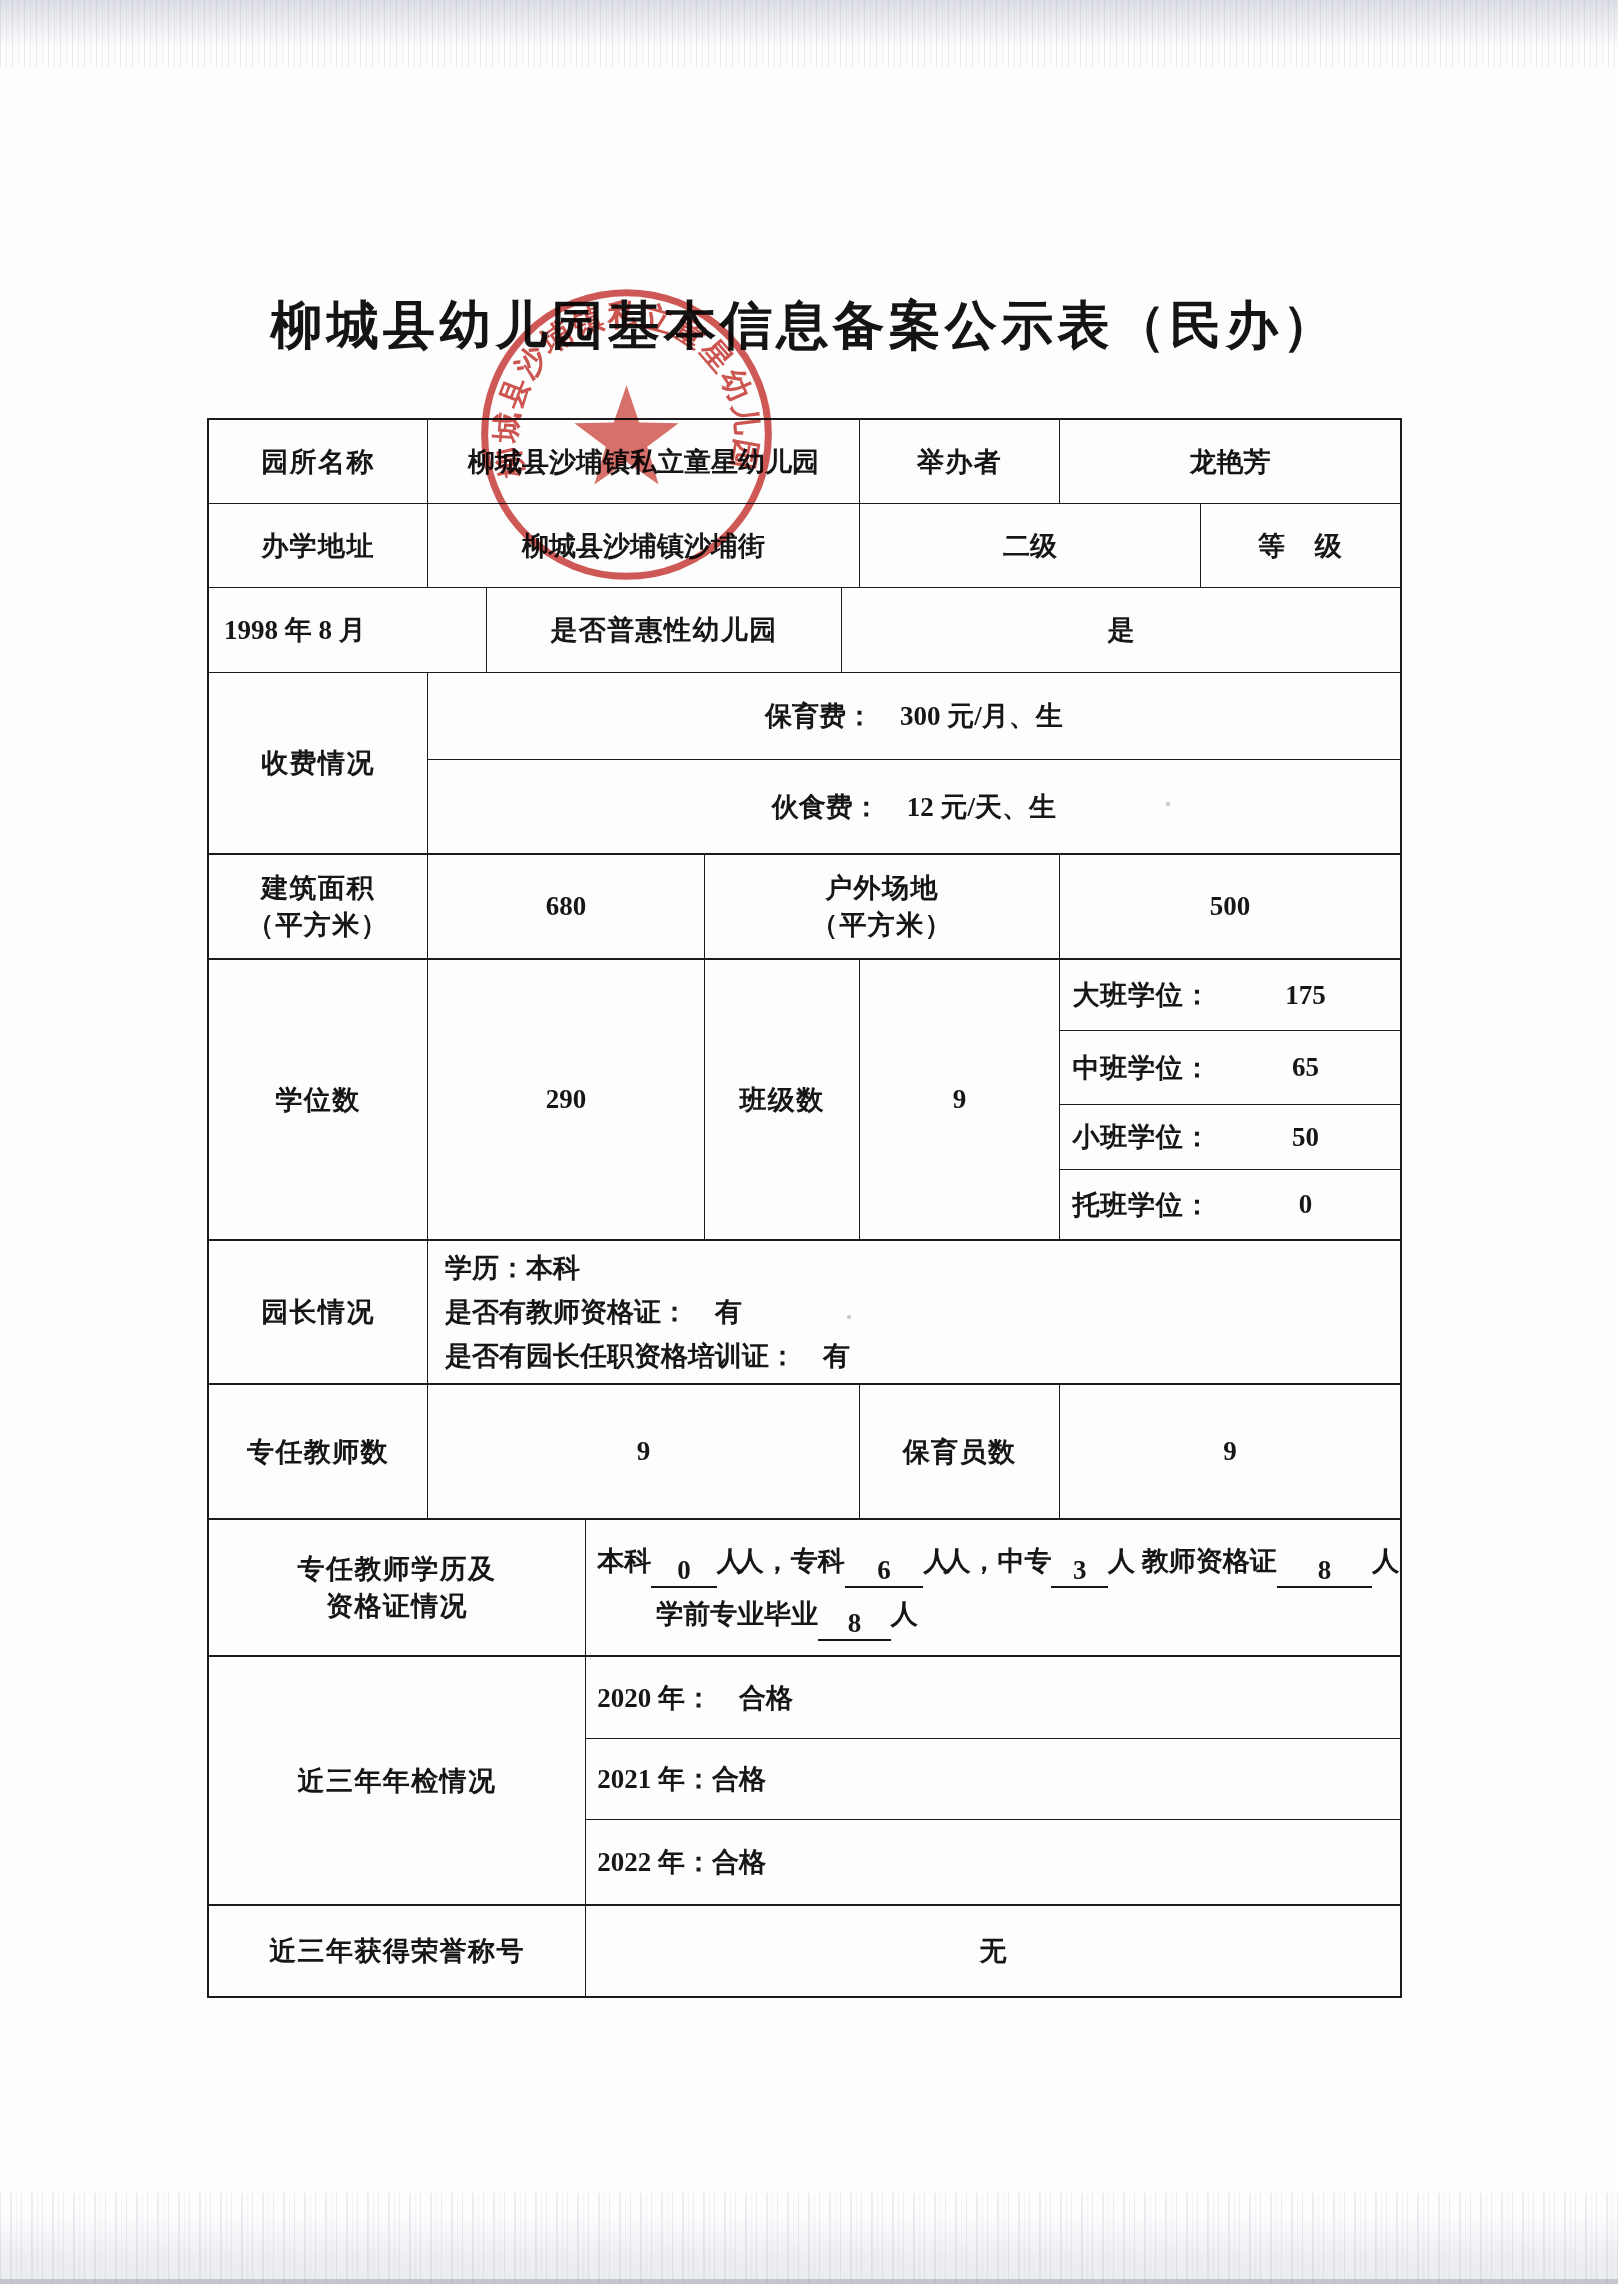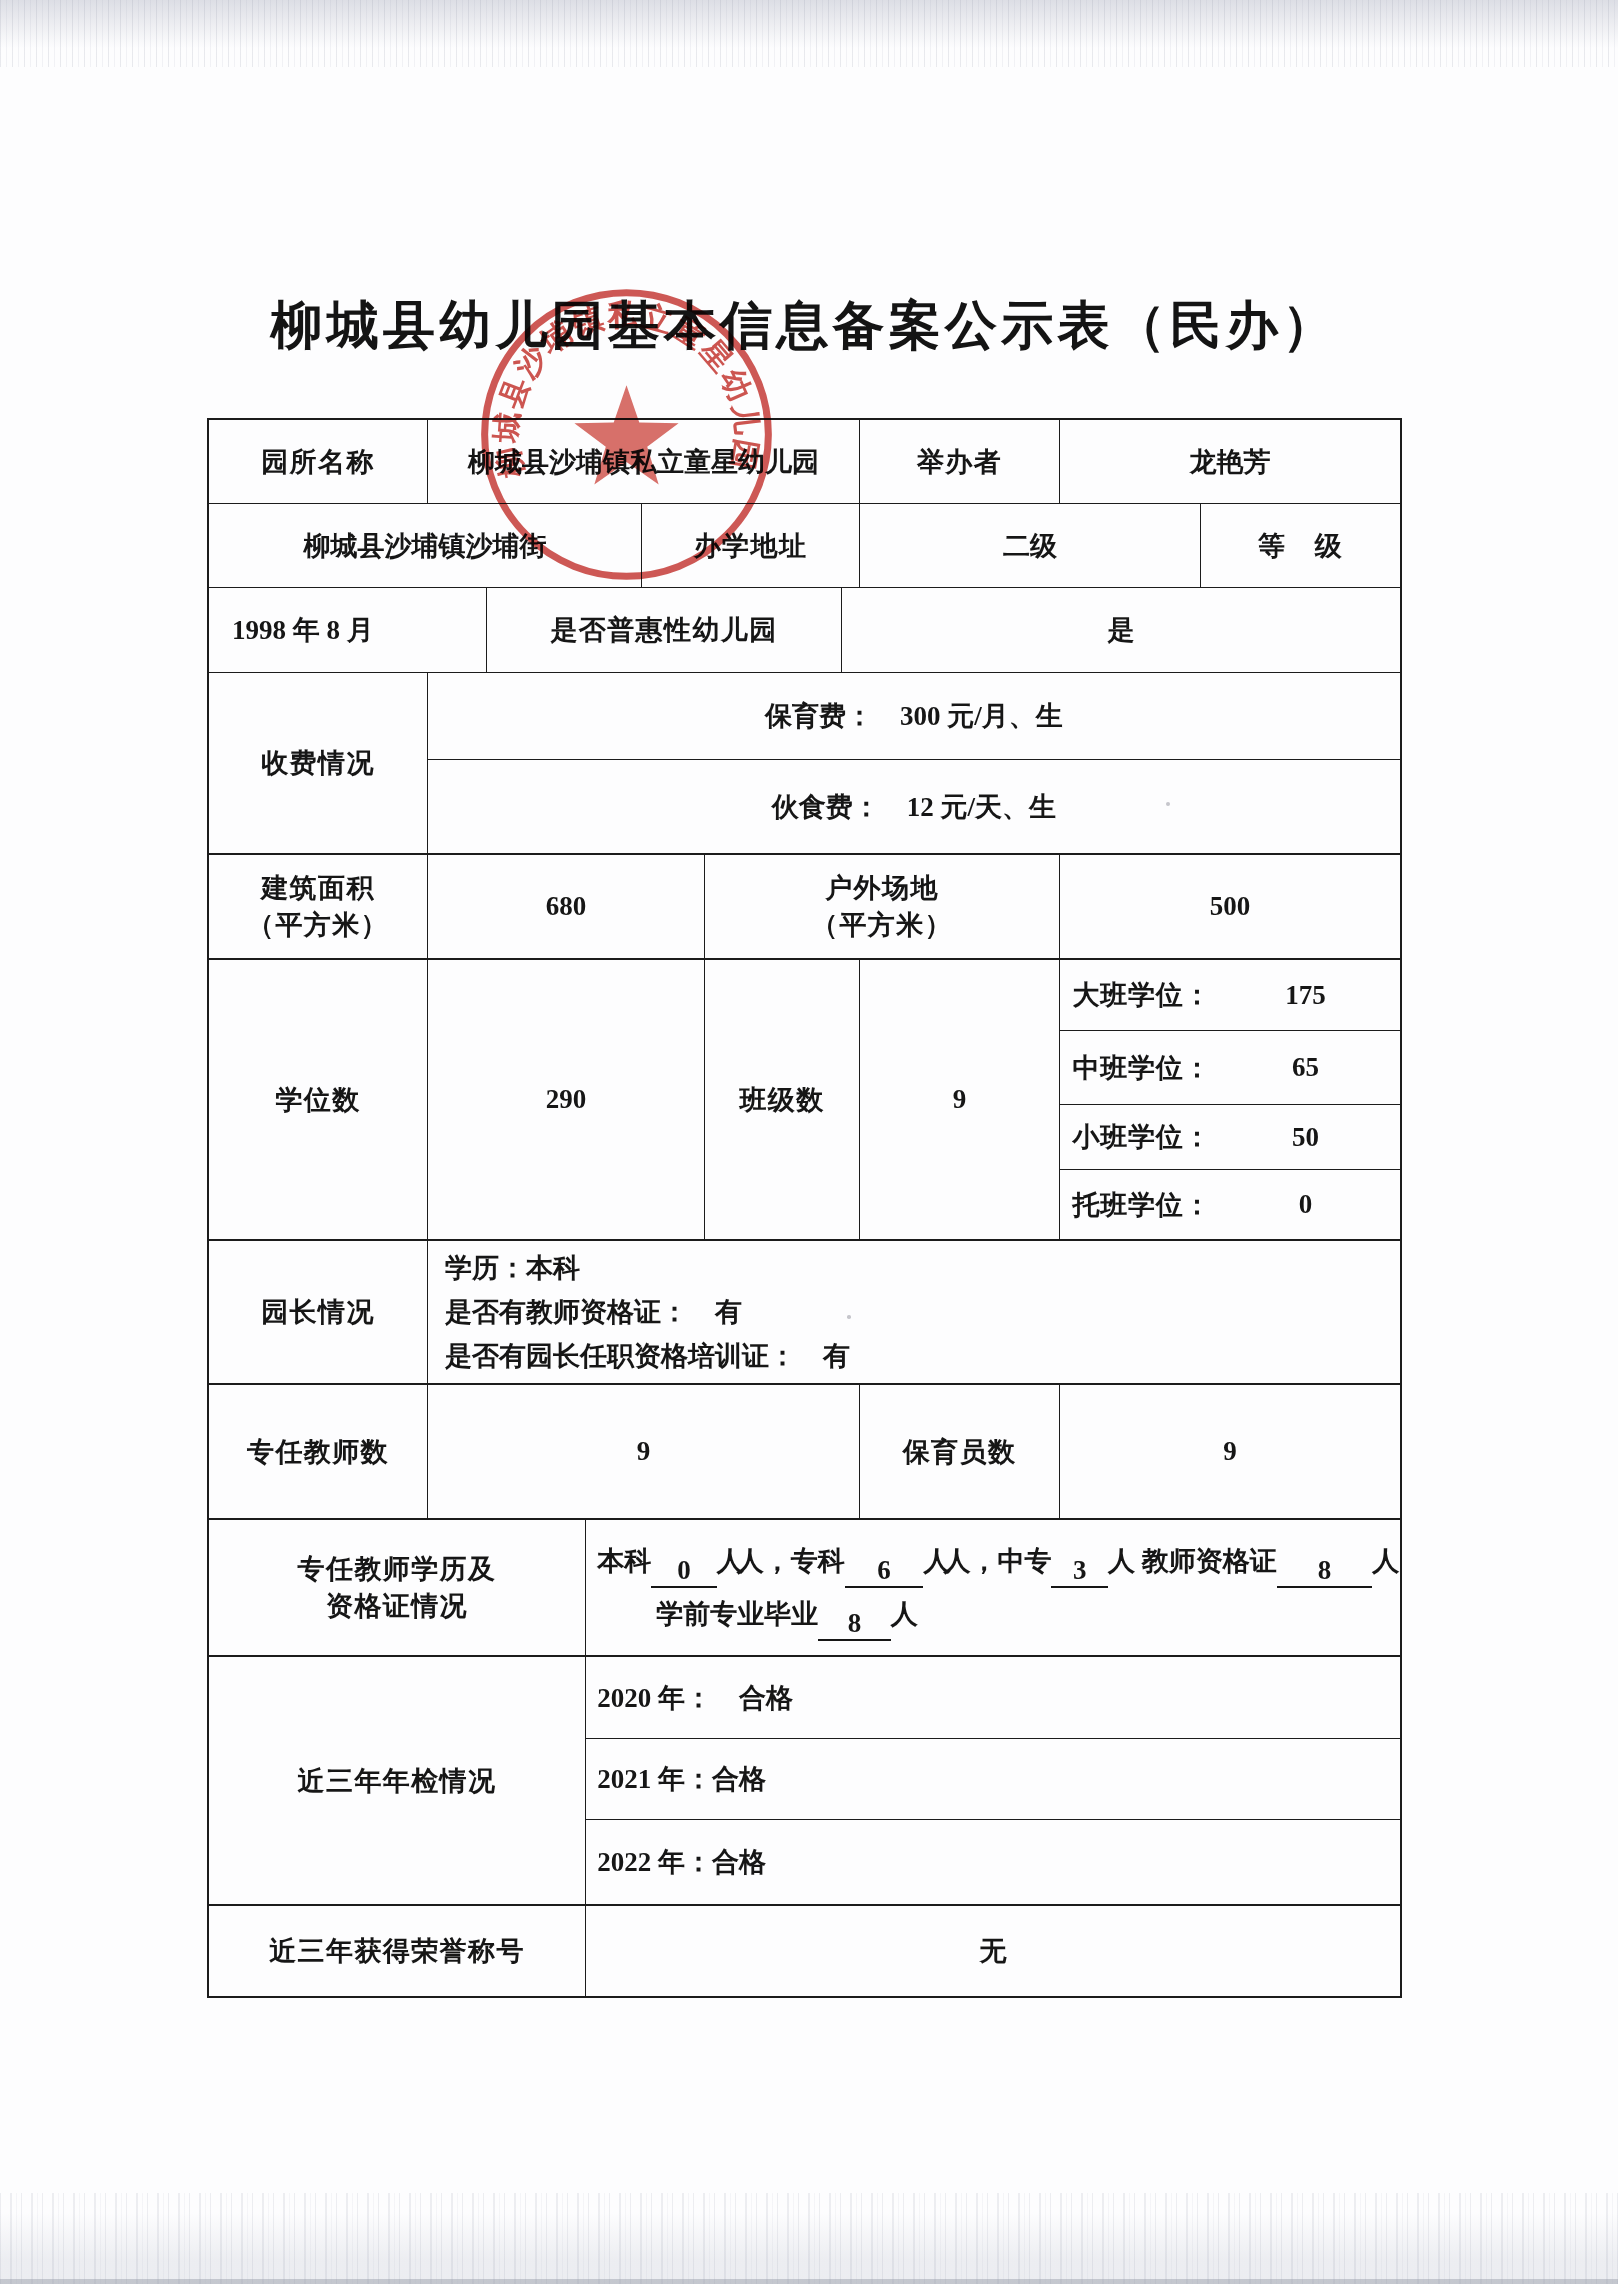--- a/index.html
+++ b/index.html
@@ -86,28 +86,28 @@
   <div class="tbl">
 
     <div class="row" style="height:83px">
       <div class="c lab" style="width:218px">园所名称</div>
       <div class="c" style="width:432px">柳城县沙埔镇私立童星幼儿园</div>
       <div class="c lab" style="width:200px">举办者</div>
       <div class="c grow">龙艳芳</div>
     </div>
 
     <div class="row" style="height:84px">
+      <div class="c lab" style="width:218px">办学地址</div>
       <div class="c" style="width:432px">柳城县沙埔镇沙埔街</div>
-      <div class="c lab" style="width:218px">办学地址</div>
       <div class="c grow">二级</div>
       <div class="c lab" style="width:200px">等　级</div>
     </div>
 
     <div class="row" style="height:85px">
-      <div class="c" style="width:277px;justify-content:flex-start;padding-left:23px;text-align:center">1998 年 8 月</div>
+      <div class="c" style="width:277px;justify-content:flex-start;padding-left:15px;text-align:center">1998 年 8 月</div>
       <div class="c lab" style="width:355px">是否普惠性幼儿园</div>
       <div class="c grow">是</div>
     </div>
 
     <div class="row" style="height:181px">
       <div class="c lab" style="width:218px">收费情况</div>
       <div class="c grow stack" style="padding:0">
         <div class="centerline" style="height:86px">保育费：　300 元/月、生</div>
         <div class="centerline" style="flex:1">伙食费：　12 元/天、生</div>
       </div>

